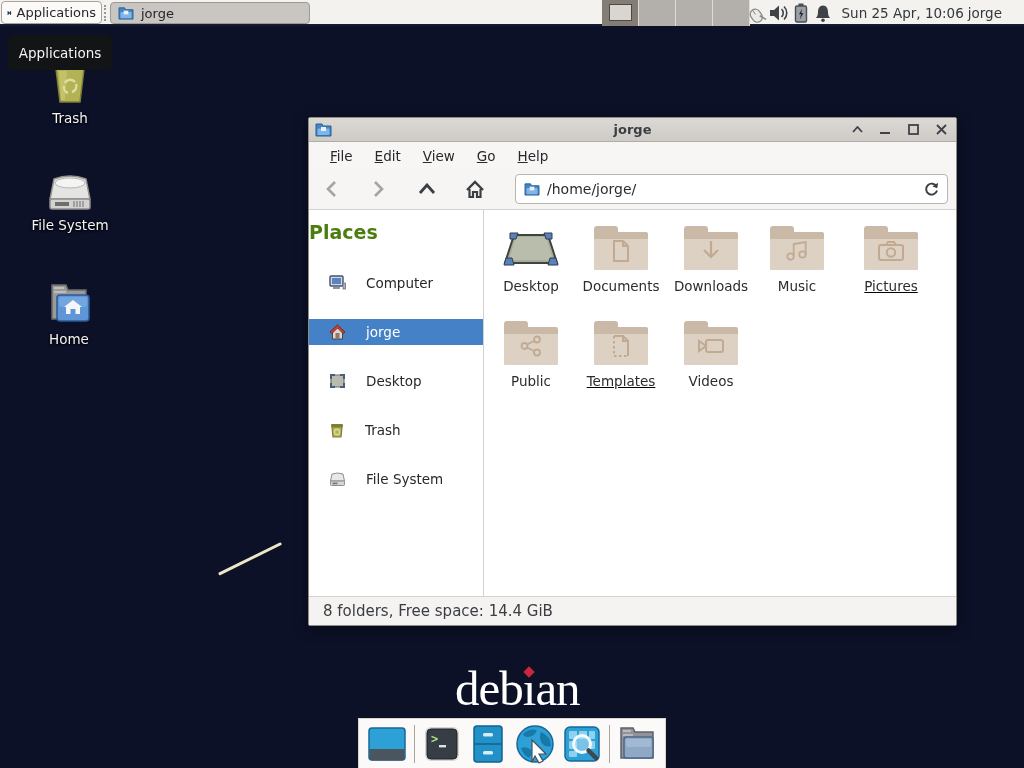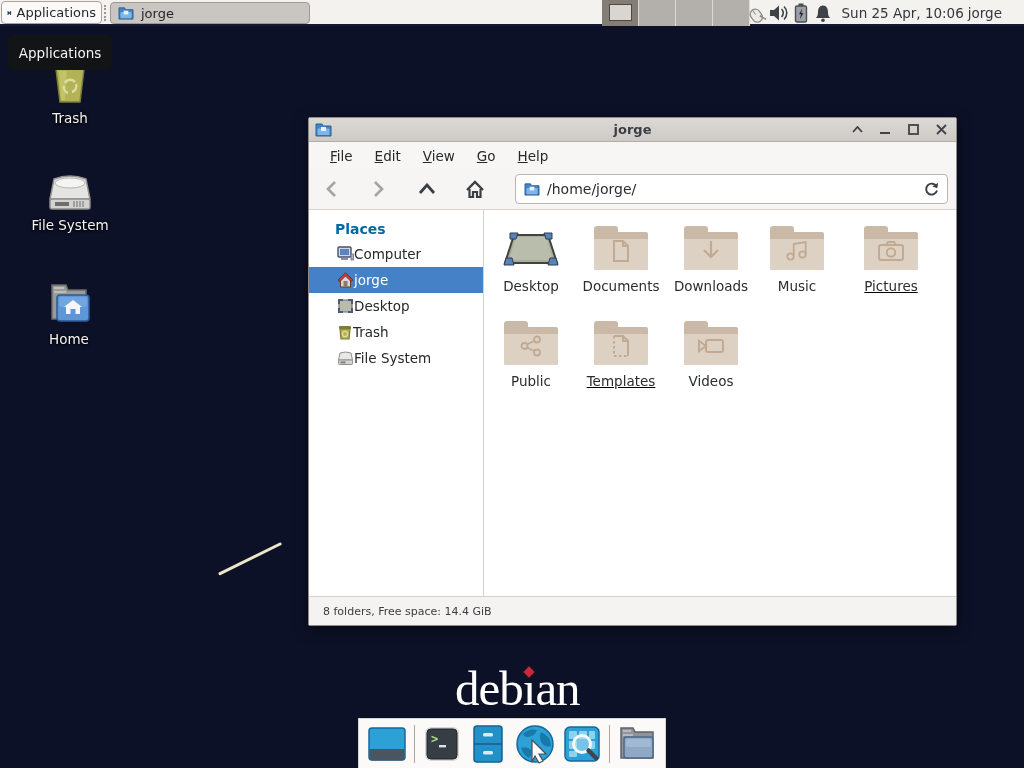--- a/index.html
+++ b/index.html
@@ -57,36 +57,36 @@
   .menu-item::first-letter { text-decoration:underline; }
   #toolbar { height:41px; background:#f6f5f3; border-bottom:1px solid #d6d3cf;
              display:flex; align-items:center; padding:0 8px; gap:20px; }
   .tbtn { width:28px; height:28px; display:flex; align-items:center; justify-content:center; border-radius:3px; }
   #pathbar { flex:1; height:30px; margin-left:6px; background:#fff;
              border:1px solid #b9b5b0; border-radius:4px;
              display:flex; align-items:center; padding:0 8px; gap:7px; }
   #pathbar .path { flex:1; color:#2a2c30; font-size:14px; }
   #wbody { flex:1; display:flex; min-height:0; }
   #sidebar { width:175px; background:#fff; border-right:1px solid #d5d2ce; padding-top:6px; }
-  .side-hdr { font-weight:bold; color:#0369a1; padding:5px 26px 4px; font-size:14px; }
-  .side-row { height:26px; display:flex; align-items:center; gap:0; padding-left:28px;
-              color:#26282c; font-size:13.5px; }
+  .side-hdr { font-weight:bold; color:#4d7c0f; padding:5px 0 4px; font-size:19px; }
+  .side-row { height:26px; display:flex; align-items:center; gap:20px; padding-left:20px;
+              color:#26282c; font-size:13.5px;margin-top:23px; }
   .side-row.selected { background:#4581c6; color:#fff; }
   #mainview { flex:1; background:#fff; position:relative; }
   .ficon { position:absolute; width:90px; text-align:center; }
   .ficon .fwrap { height:46px; display:flex; align-items:flex-end; justify-content:center; }
   .ficon .lbl { margin-top:8px; color:#2a2c30; font-size:13.5px; }
   .folder { position:relative; width:54px; height:44px; }
   .folder .tab  { position:absolute; left:0; top:0; width:24px; height:12px; background:#cbb9a8; border-radius:3px 3px 0 0; }
   .folder .back { position:absolute; left:0; top:6px; width:54px; height:38px; background:#cbb9a8; border-radius:2px; }
   .folder .front{ position:absolute; left:0; top:13px; width:54px; height:31px; background:#ddd1c3; border-radius:0 0 2px 2px; }
   .folder svg { position:absolute; left:50%; top:56%; transform:translate(-50%,-50%); }
   #statusbar { height:29px; background:#f4f3f1; border-top:1px solid #d5d2ce;
                display:flex; align-items:center; padding-left:14px; }
-  #statusbar span { color:#3a3d42; font-size:11px; }
+  #statusbar span { color:#3a3d42; font-size:15px; }
 
   
   #debian { position:absolute; left:455px; top:660px; color:#fff;
             font-family:"Liberation Serif","DejaVu Serif",serif; font-size:49px; letter-spacing:-1px; }
   #debian .i { position:relative; }
   #debian .i .dot { position:absolute; left:50%; top:7px; width:8px; height:8px;
             background:#c9283c; transform:translateX(-50%) rotate(45deg); }
 
   
   #dock { position:absolute; left:358px; top:718px; width:308px; height:50px;

